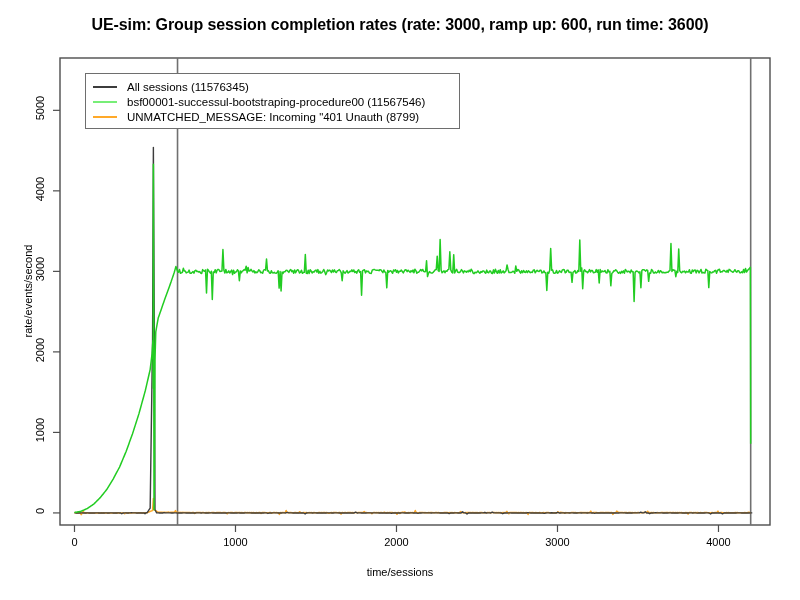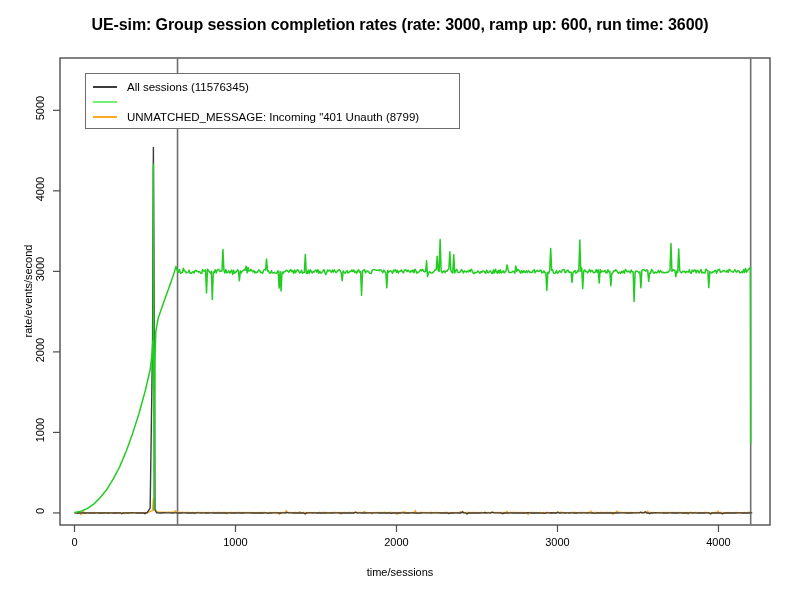--- a/index.html
+++ b/index.html
@@ -157,20 +157,21 @@
       <div class="tick-text ytick-text" style="left: 10px; top: 102.336px;">5000</div>
     </div>
 
   <div class="legend-box">
     <div class="legend-item">
       <span class="legend-swatch" style="border-top-color: rgb(60, 60, 60);"></span>
       <span class="legend-label">All sessions (11576345)</span>
     </div>
     <div class="legend-item">
       <span class="legend-swatch" style="border-top-color: rgb(119, 238, 119);"></span>
+      <span class="legend-label">bsf00001-successul-bootstraping-procedure00 (11567546)</span>
     </div>
     <div class="legend-item">
       <span class="legend-swatch" style="border-top-color: rgb(255, 169, 41);"></span>
       <span class="legend-label">UNMATCHED_MESSAGE: Incoming "401 Unauth (8799)</span>
     </div>
   </div>
 
 </div>
 
 </body></html>

